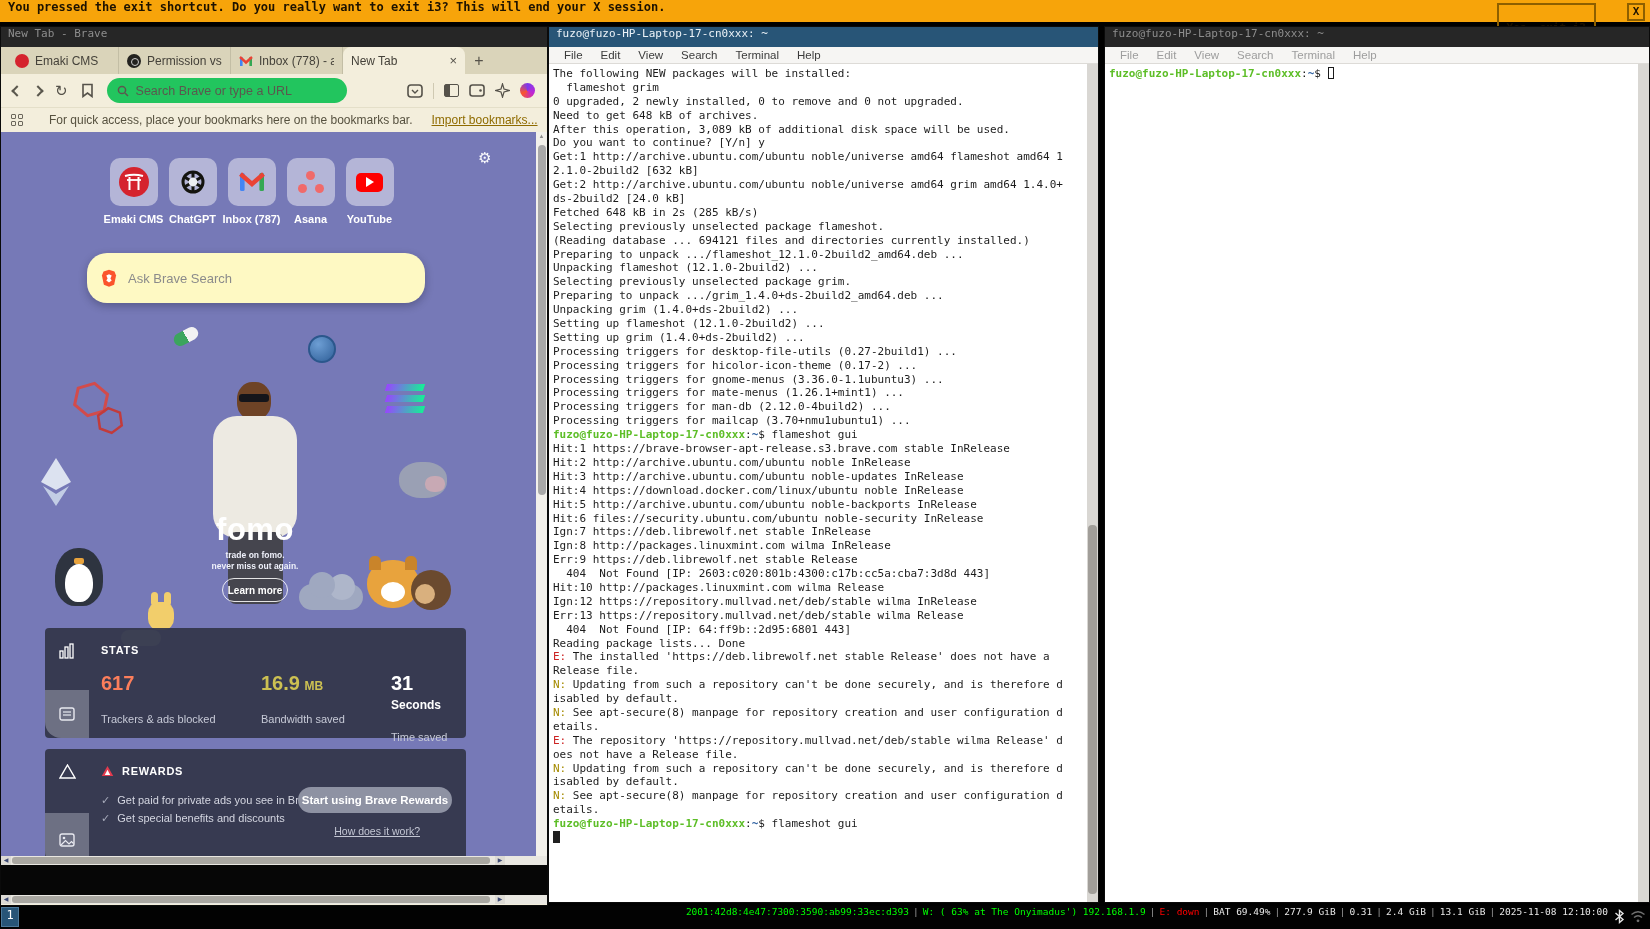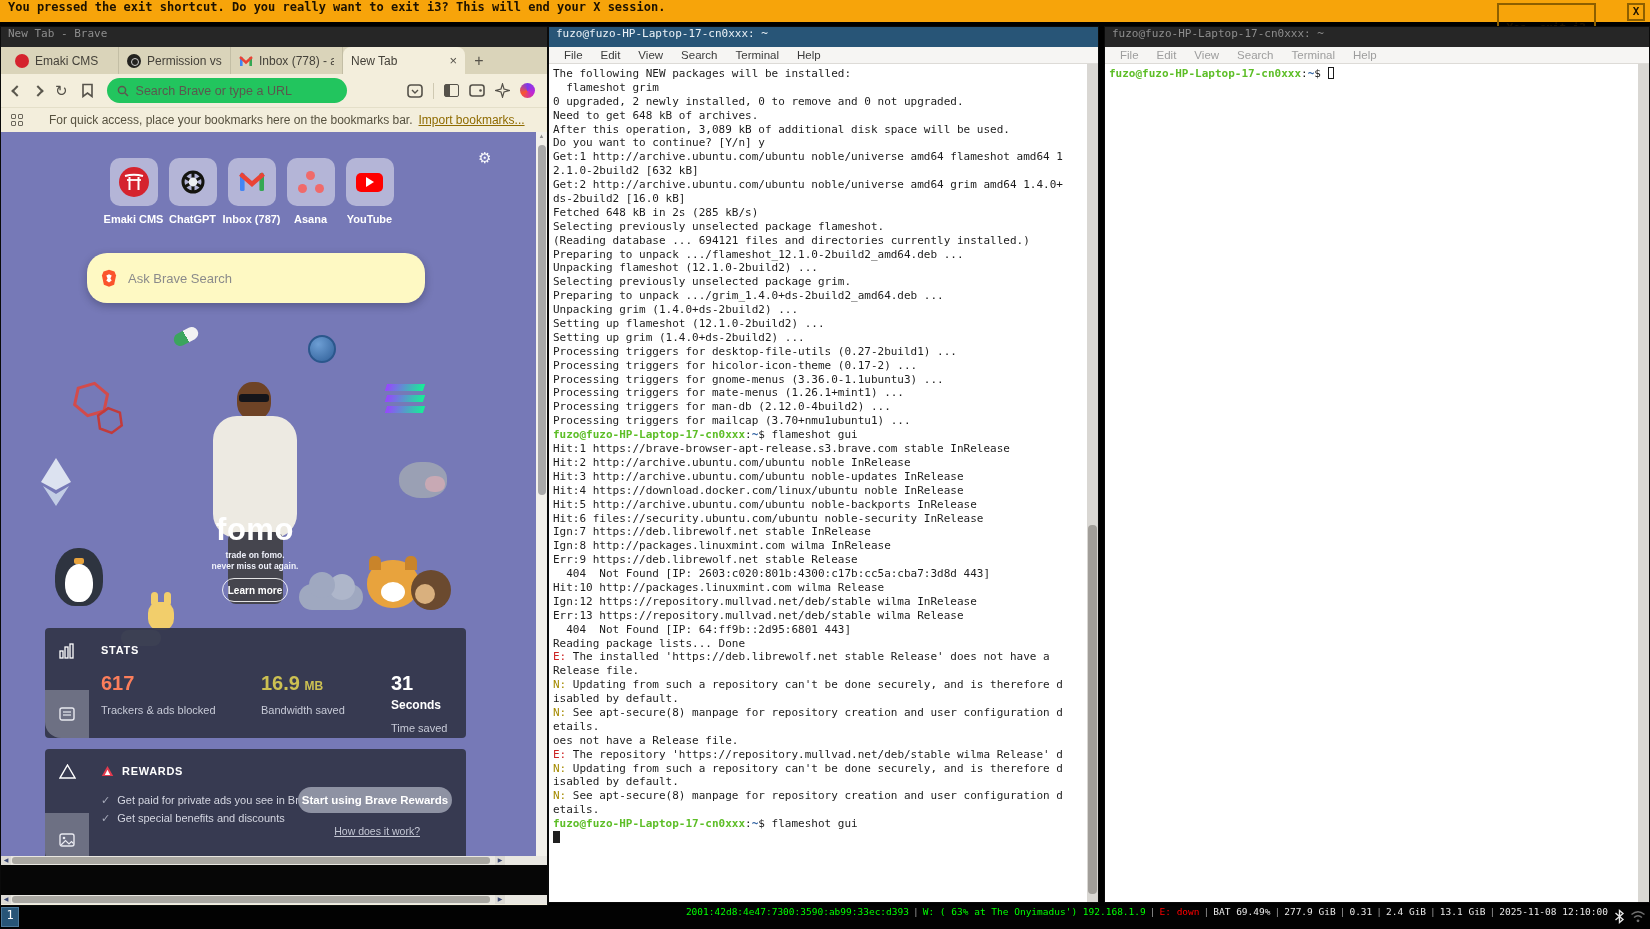--- a/index.html
+++ b/index.html
@@ -41,21 +41,21 @@
   .reload{font-size:15px;color:#55524a;cursor:pointer;line-height:15px}
   .urlbar{width:240px;height:25px;border-radius:13px;background:#22c55e;display:flex;align-items:center;gap:7px;padding:0 10px;font:12.5px "Liberation Sans",sans-serif;color:#5b584e;cursor:text}
   .tool-right{margin-left:auto;display:flex;align-items:center;gap:10px}
   .tool-div{width:1px;height:16px;background:#cfc9b2}
   .rewards-dot{width:15px;height:15px;border-radius:50%;background:conic-gradient(#7c3aed,#c026d3,#fb542b,#7c3aed);cursor:pointer}
   .sb-ic{width:15px;height:13px;border:1.6px solid #55524a;border-radius:2px;position:relative;cursor:pointer}
   .sb-ic::after{content:"";position:absolute;left:0;top:0;bottom:0;width:5px;background:#55524a}
   .bmbar{height:25px;background:#F3EEDC;display:flex;align-items:center;padding-left:10px;font:12px "Liberation Sans",sans-serif;color:#56513f;border-top:1px solid #E4DFC9}
   .grid4{display:grid;grid-template-columns:5px 5px;gap:2px;margin-right:26px;cursor:pointer}
   .grid4 i{width:5px;height:5px;border:1.4px solid #6b675c;border-radius:1px}
-  .bm-link{color:#8F6B00;text-decoration:underline;margin-left:6px;cursor:pointer}
+  .bm-link{color:#8F6B00;text-decoration:underline;margin-left:19px;cursor:pointer}
 
   
   .ntp{position:relative;height:724px;background:var(--ntp_background,#7679B7);overflow:hidden}
   .gear{position:absolute;left:477px;top:17px;color:rgba(255,255,255,.95);font-size:15px;cursor:pointer}
   .sc-row{position:absolute;top:26px;left:108px;display:flex;gap:10px}
   .sc{width:49px;display:flex;flex-direction:column;align-items:center;cursor:pointer}
   .tile{width:48px;height:48px;border-radius:10px;background:rgba(231,232,243,.55);display:flex;align-items:center;justify-content:center}
   .sc b{margin-top:7px;font:bold 11px "Liberation Sans",sans-serif;color:#fff;white-space:nowrap}
   .ic-torii{width:30px;height:30px;border-radius:50%;background:#D5232E;display:flex;align-items:center;justify-content:center}
   .yt{width:27px;height:19px;background:#FF0000;border-radius:5px;display:flex;align-items:center;justify-content:center}
@@ -107,21 +107,21 @@
   .rail-tab.s{top:62px;height:48px;border-radius:0 0 0 16px}
   .rail-tab.r{top:64px;height:54px;border-radius:0 0 0 16px}
   .card-head{position:absolute;left:56px;top:16px;font:bold 11px "Liberation Sans",sans-serif;letter-spacing:.7px;display:flex;align-items:center;gap:8px}
   .stats-row{position:absolute;left:56px;top:44px;display:flex;width:355px}
   .stat1{width:160px}.stat2{width:130px}.stat3{flex:1}
   .v{font:bold 20px "Liberation Sans",sans-serif}
   .v.orange{color:var(--stats_value_orange,#FC7E5B)}
   .v.yellow{color:var(--stats_value_yellow,#CCC052)}
   .u{font:bold 12px "Liberation Sans",sans-serif}
   .u.yellow{color:var(--stats_value_yellow,#CCC052)}
-  .stat .l{margin-top:9px;font:11px "Liberation Sans",sans-serif;color:#C7CAD7}
+  .stat .l{margin-top:18px;font:11px "Liberation Sans",sans-serif;color:#C7CAD7}
   .rew-bullets{position:absolute;left:56px;top:42px;font:11px "Liberation Sans",sans-serif;color:#D4D6E1;line-height:18px}
   .rew-bullets .ck{color:#A7ABBB;margin-right:7px}
   .rew-btn{position:absolute;right:14px;top:38px;width:154px;height:26px;border-radius:13px;background:#8E92A3;font:bold 11.5px "Liberation Sans",sans-serif;color:#fff;display:flex;align-items:center;justify-content:center;cursor:pointer}
   .rew-link{position:absolute;right:46px;top:76px;font:10.5px "Liberation Sans",sans-serif;color:#C3C6D3;text-decoration:underline;cursor:pointer}
 
   
   .ntp-scroll{position:absolute;right:0;top:0;width:11px;height:100%;background:#F2F0EA}
   .ntp-scroll .arr{position:absolute;top:1px;left:0;width:11px;text-align:center;font-size:6px;color:#8a8a8a}
   .ntp-scroll .thumb{position:absolute;left:1.5px;width:8px;top:13px;height:350px;border-radius:4px;background:#A8A8A8}
   .hscroll{height:9px;background:#E9E7E1;position:relative}
@@ -435,21 +435,21 @@
       <div class="term-text">
           <div><span>The following NEW packages will be installed:</span></div>
           <div><span>  flameshot grim</span></div>
           <div><span>0 upgraded, 2 newly installed, 0 to remove and 0 not upgraded.</span></div>
           <div><span>Need to get 648 kB of archives.</span></div>
           <div><span>After this operation, 3,089 kB of additional disk space will be used.</span></div>
           <div><span>Do you want to continue? [Y/n] y</span></div>
           <div><span>Get:1 http://archive.ubuntu.com/ubuntu noble/universe amd64 flameshot amd64 1</span></div>
           <div><span>2.1.0-2build2 [632 kB]</span></div>
           <div><span>Get:2 http://archive.ubuntu.com/ubuntu noble/universe amd64 grim amd64 1.4.0+</span></div>
-          <div><span>ds-2build2 [16.0 kB]</span></div>
+          <div><span>ds-2build2 [24.0 kB]</span></div>
           <div><span>Fetched 648 kB in 2s (285 kB/s)</span></div>
           <div><span>Selecting previously unselected package flameshot.</span></div>
           <div><span>(Reading database ... 694121 files and directories currently installed.)</span></div>
           <div><span>Preparing to unpack .../flameshot_12.1.0-2build2_amd64.deb ...</span></div>
           <div><span>Unpacking flameshot (12.1.0-2build2) ...</span></div>
           <div><span>Selecting previously unselected package grim.</span></div>
           <div><span>Preparing to unpack .../grim_1.4.0+ds-2build2_amd64.deb ...</span></div>
           <div><span>Unpacking grim (1.4.0+ds-2build2) ...</span></div>
           <div><span>Setting up flameshot (12.1.0-2build2) ...</span></div>
           <div><span>Setting up grim (1.4.0+ds-2build2) ...</span></div>
@@ -474,22 +474,22 @@
           <div><span>Ign:12 https://repository.mullvad.net/deb/stable wilma InRelease</span></div>
           <div><span>Err:13 https://repository.mullvad.net/deb/stable wilma Release</span></div>
           <div><span>  404  Not Found [IP: 64:ff9b::2d95:6801 443]</span></div>
           <div><span>Reading package lists... Done</span></div>
           <div><span class="e-red">E:</span><span> The installed 'https://deb.librewolf.net stable Release' does not have a</span></div>
           <div><span>Release file.</span></div>
           <div><span class="n-yel">N:</span><span> Updating from such a repository can't be done securely, and is therefore d</span></div>
           <div><span>isabled by default.</span></div>
           <div><span class="n-yel">N:</span><span> See apt-secure(8) manpage for repository creation and user configuration d</span></div>
           <div><span>etails.</span></div>
+          <div><span class="e-red">E:</span><span> The repository 'https://repository.mullvad.net/deb/stable wilma Release' d</span></div>
           <div><span>oes not have a Release file.</span></div>
-          <div><span class="e-red">E:</span><span> The repository 'https://repository.mullvad.net/deb/stable wilma Release' d</span></div>
           <div><span class="n-yel">N:</span><span> Updating from such a repository can't be done securely, and is therefore d</span></div>
           <div><span>isabled by default.</span></div>
           <div><span class="n-yel">N:</span><span> See apt-secure(8) manpage for repository creation and user configuration d</span></div>
           <div><span>etails.</span></div>
           <div><span class="prompt-u">fuzo@fuzo-HP-Laptop-17-cn0xxx</span><span>:</span><span class="prompt-t">~</span><span>$ flameshot gui</span></div>
           <div><span class="cur-block"></span></div>
         </div>
       <div class="scrollv">
           <div class="thumb"></div>
         </div>

